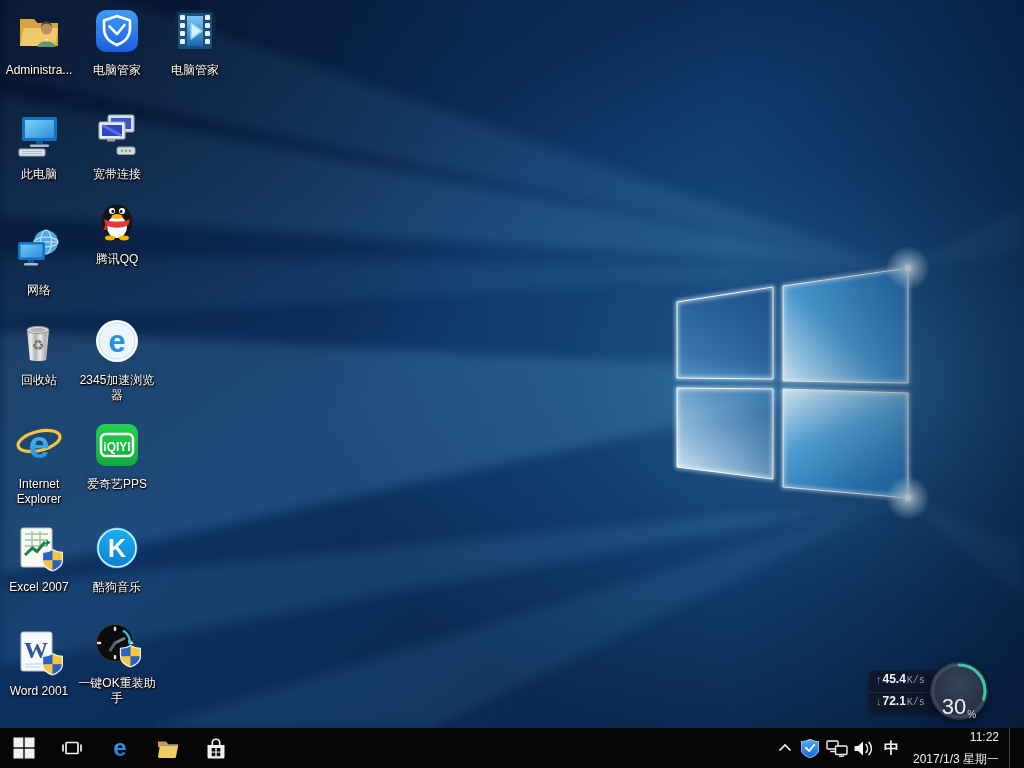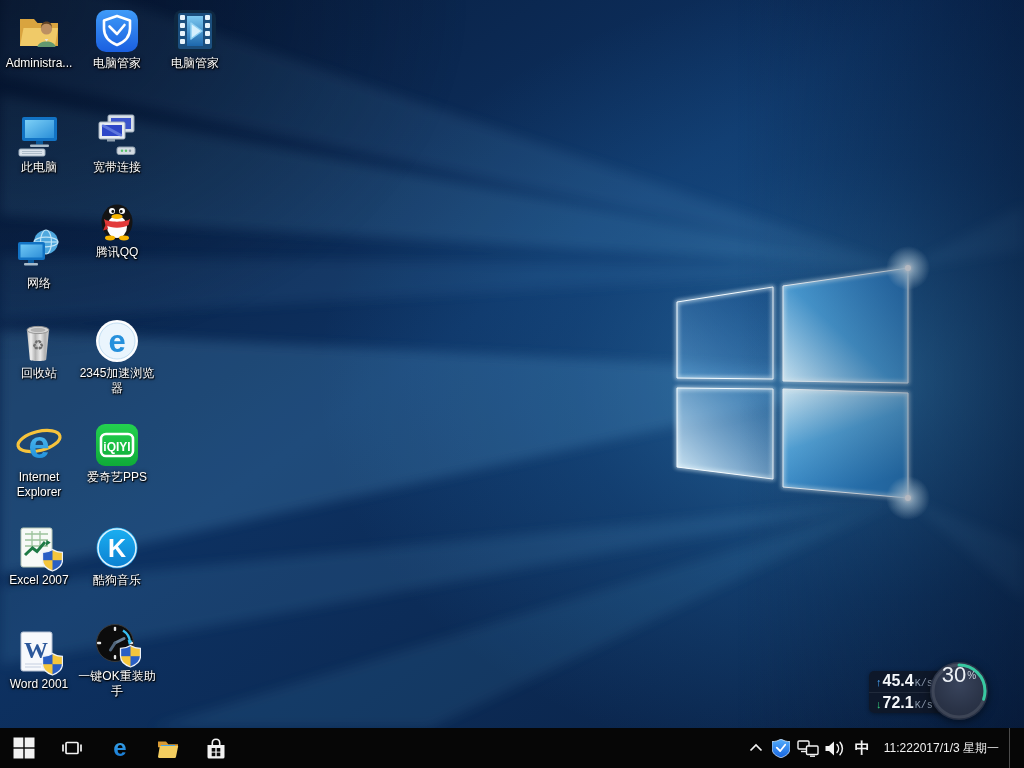--- a/index.html
+++ b/index.html
@@ -7,60 +7,60 @@
     width:1024px;height:768px;overflow:hidden;position:relative;
     background:#04122a;font-family:"Liberation Sans",sans-serif;
     -webkit-user-select:none;user-select:none;
   }
   .wallpaper{position:absolute;left:0;top:0;z-index:0;}
 
   
   .icon-cell{position:absolute;width:78px;text-align:center;z-index:2;cursor:default;}
   .icon-art{width:48px;height:48px;display:block;margin:0 auto;}
   .icon-label{
-    margin-top:1px;font-size:12px;line-height:15px;color:#fff;
+    margin-top:8px;font-size:12px;line-height:15px;color:#fff;
     text-shadow:0 1px 2px rgba(0,0,0,.95),0 0 4px rgba(0,0,0,.75),1px 1px 1px rgba(0,0,0,.9);
   }
 
   
   .taskbar{
     position:absolute;left:0;bottom:0;width:1024px;height:40px;background:#060606;
     display:flex;align-items:stretch;z-index:10;
   }
   .tb-btn{width:48px;display:flex;align-items:center;justify-content:center;cursor:pointer;}
   .tb-spacer{flex:1;}
   .tray{display:flex;align-items:center;}
   .tray-item{height:40px;display:flex;align-items:center;justify-content:center;cursor:pointer;}
   .tray-chevron{width:24px;}
   .tray-icon{width:27px;}
   .tray-ime{width:27px;color:#f2f2f2;font-size:15px;font-weight:bold;}
   .clock{
     text-align:right;color:#f2f2f2;font-size:12px;line-height:14px;
-    padding:0 10px 0 8px;display:flex;justify-content:center;cursor:default;
+    padding:0 10px 0 8px;display:flex;flex-direction:column;justify-content:center;cursor:default;gap:8px;
   }
   .show-desktop{width:14px;height:40px;border-left:1px solid rgba(255,255,255,.28);cursor:pointer;}
 
   
   .speed-pill{
     position:absolute;left:869px;top:671px;width:82px;height:42px;z-index:5;
     background:rgba(15,23,38,.88);border-radius:5px;box-shadow:0 1px 4px rgba(0,0,0,.4);
   }
   .speed-row{display:flex;align-items:baseline;height:20px;padding-left:7px;padding-top:1px;}
   .speed-row+.speed-row{border-top:1px solid rgba(255,255,255,.08);}
   .speed-arrow{font-size:11px;font-weight:bold;margin-right:1px;}
-  .speed-value{font-size:16px;font-weight:bold;color:#f4f7fa;}
+  .speed-value{font-size:12px;font-weight:bold;color:#f4f7fa;}
   .speed-unit{font-size:10px;color:#8e9cb0;margin-left:1px;font-family:Liberation Mono, monospace;}
   .percent-circle{
     position:absolute;left:930px;top:662px;width:58px;height:58px;z-index:6;border-radius:50%;
     background:radial-gradient(circle at 50% 38%,#39445c 0%,#2a3347 55%,#222a3b 100%);
     box-shadow:0 2px 10px rgba(0,0,0,.55);cursor:pointer;
   }
   .percent-circle svg{position:absolute;left:0;top:0;}
   .percent-text{
-    position:absolute;inset:0;display:flex;align-items:flex-start;justify-content:center;
+    position:absolute;inset:0;display:flex;align-items:flex-end;justify-content:center;
     color:#edf1f6;font-size:22px;font-weight:300;letter-spacing:0;
   }
   .percent-text .pct{font-size:10px;color:#c9d1dc;margin-top:8px;margin-left:1px;}
 </style>
 </head>
 <body>
 
 <svg class="wallpaper" width="1024" height="728" viewBox="0 0 1024 728">
   <defs>
     <linearGradient id="bgG" x1="0" y1="0" x2="1" y2="1">

